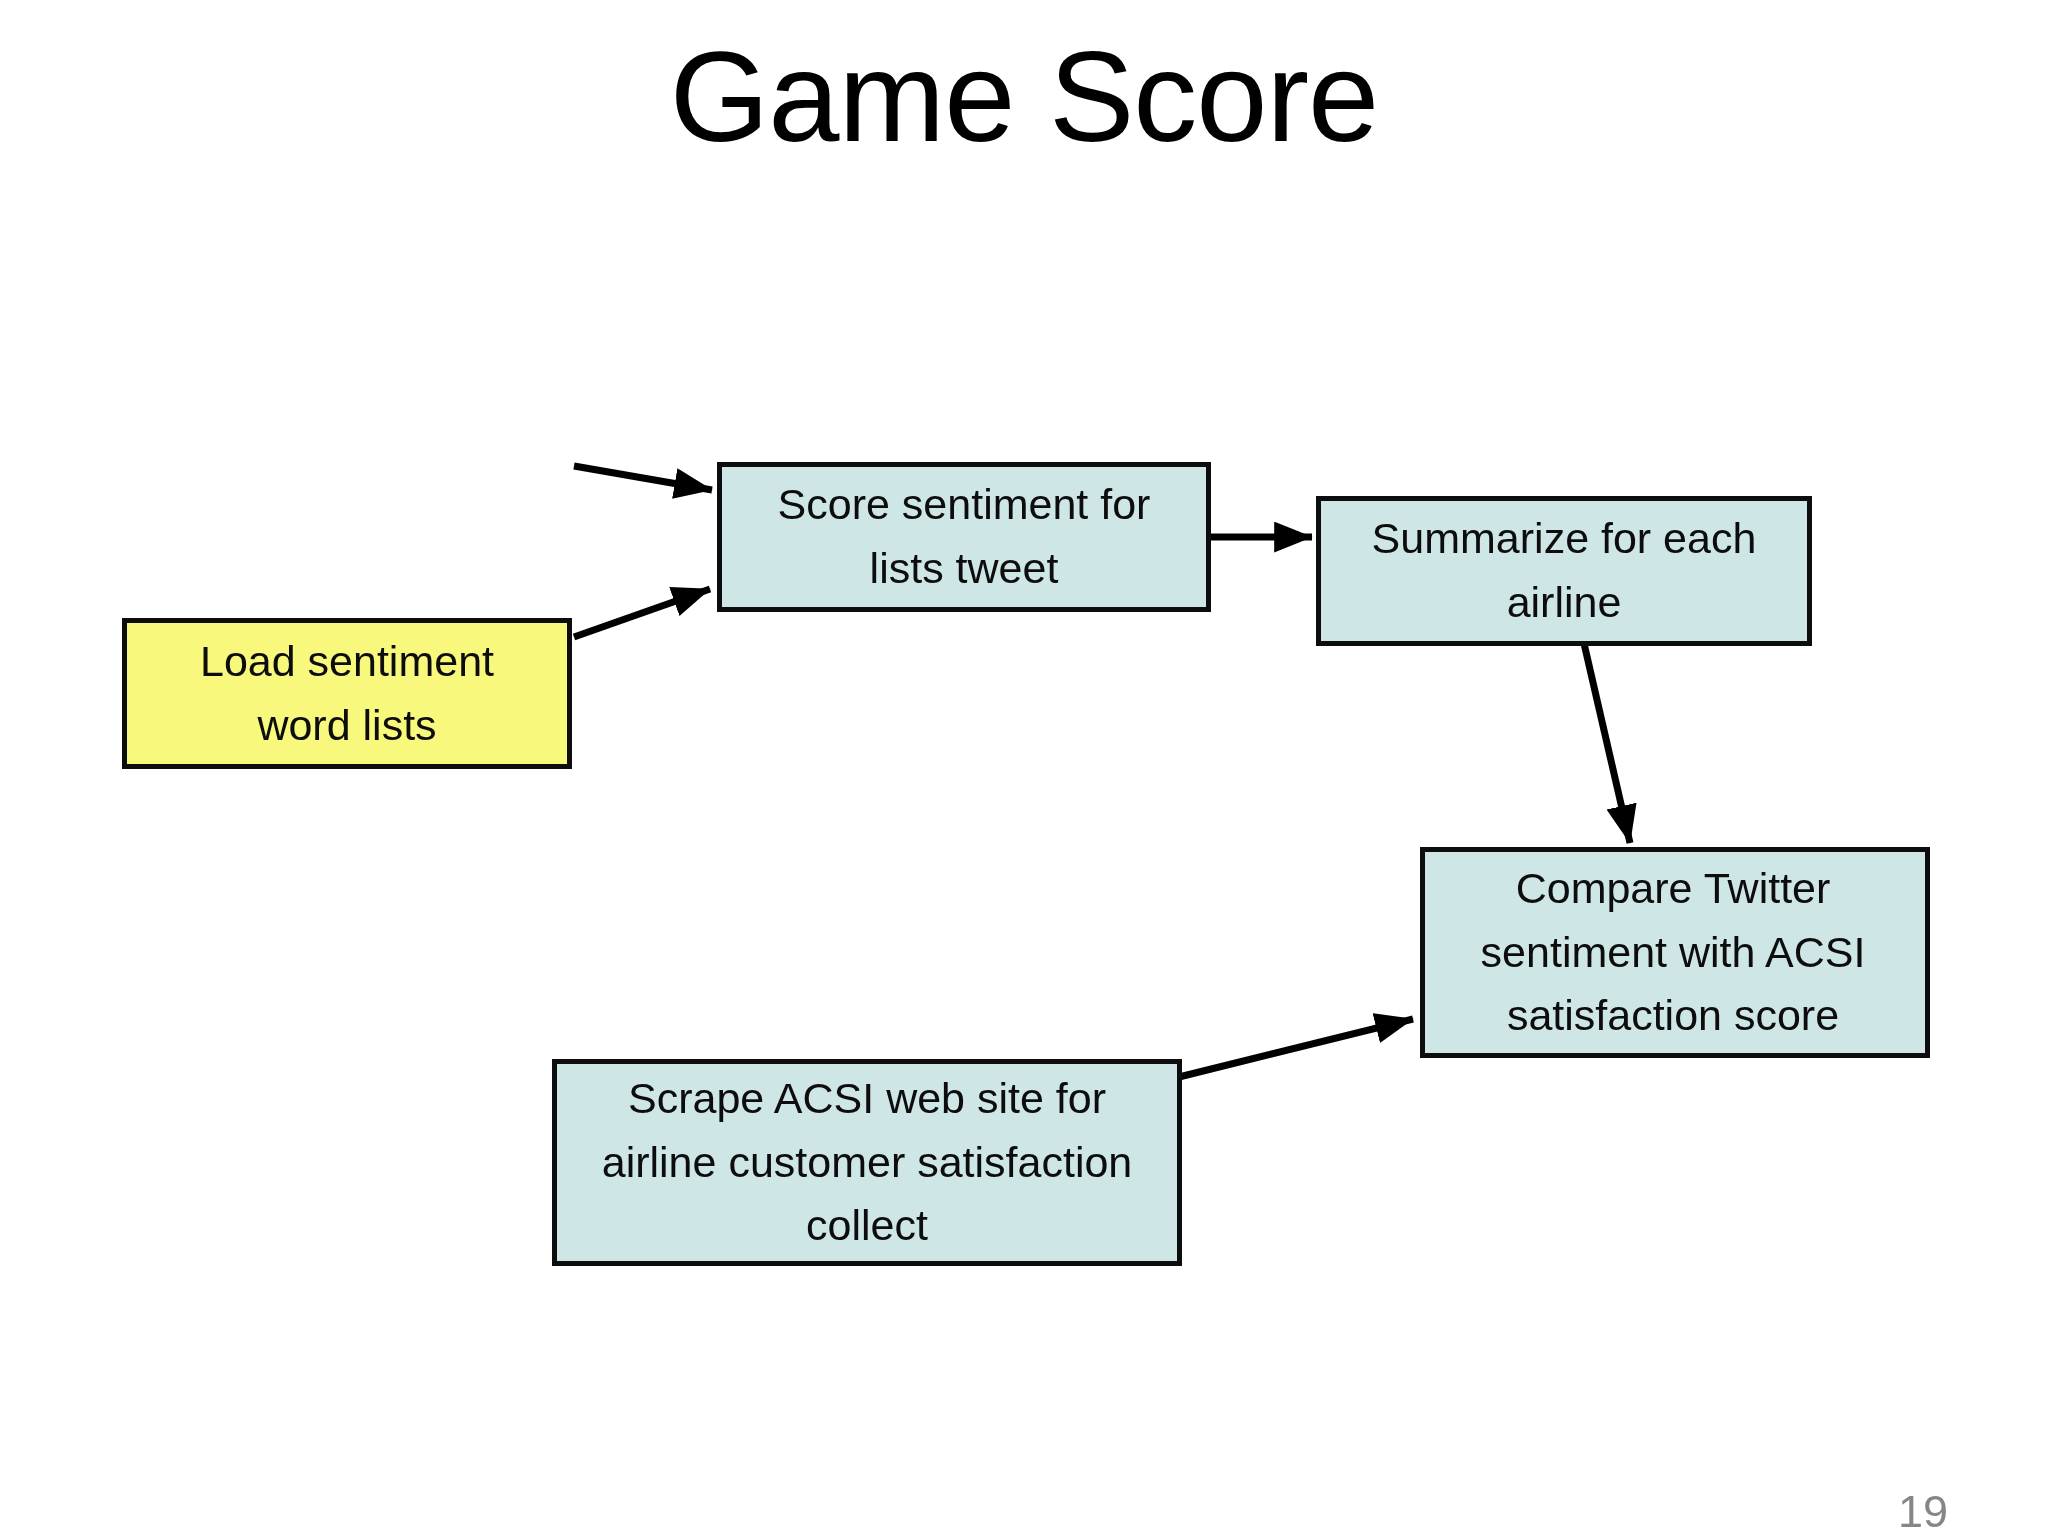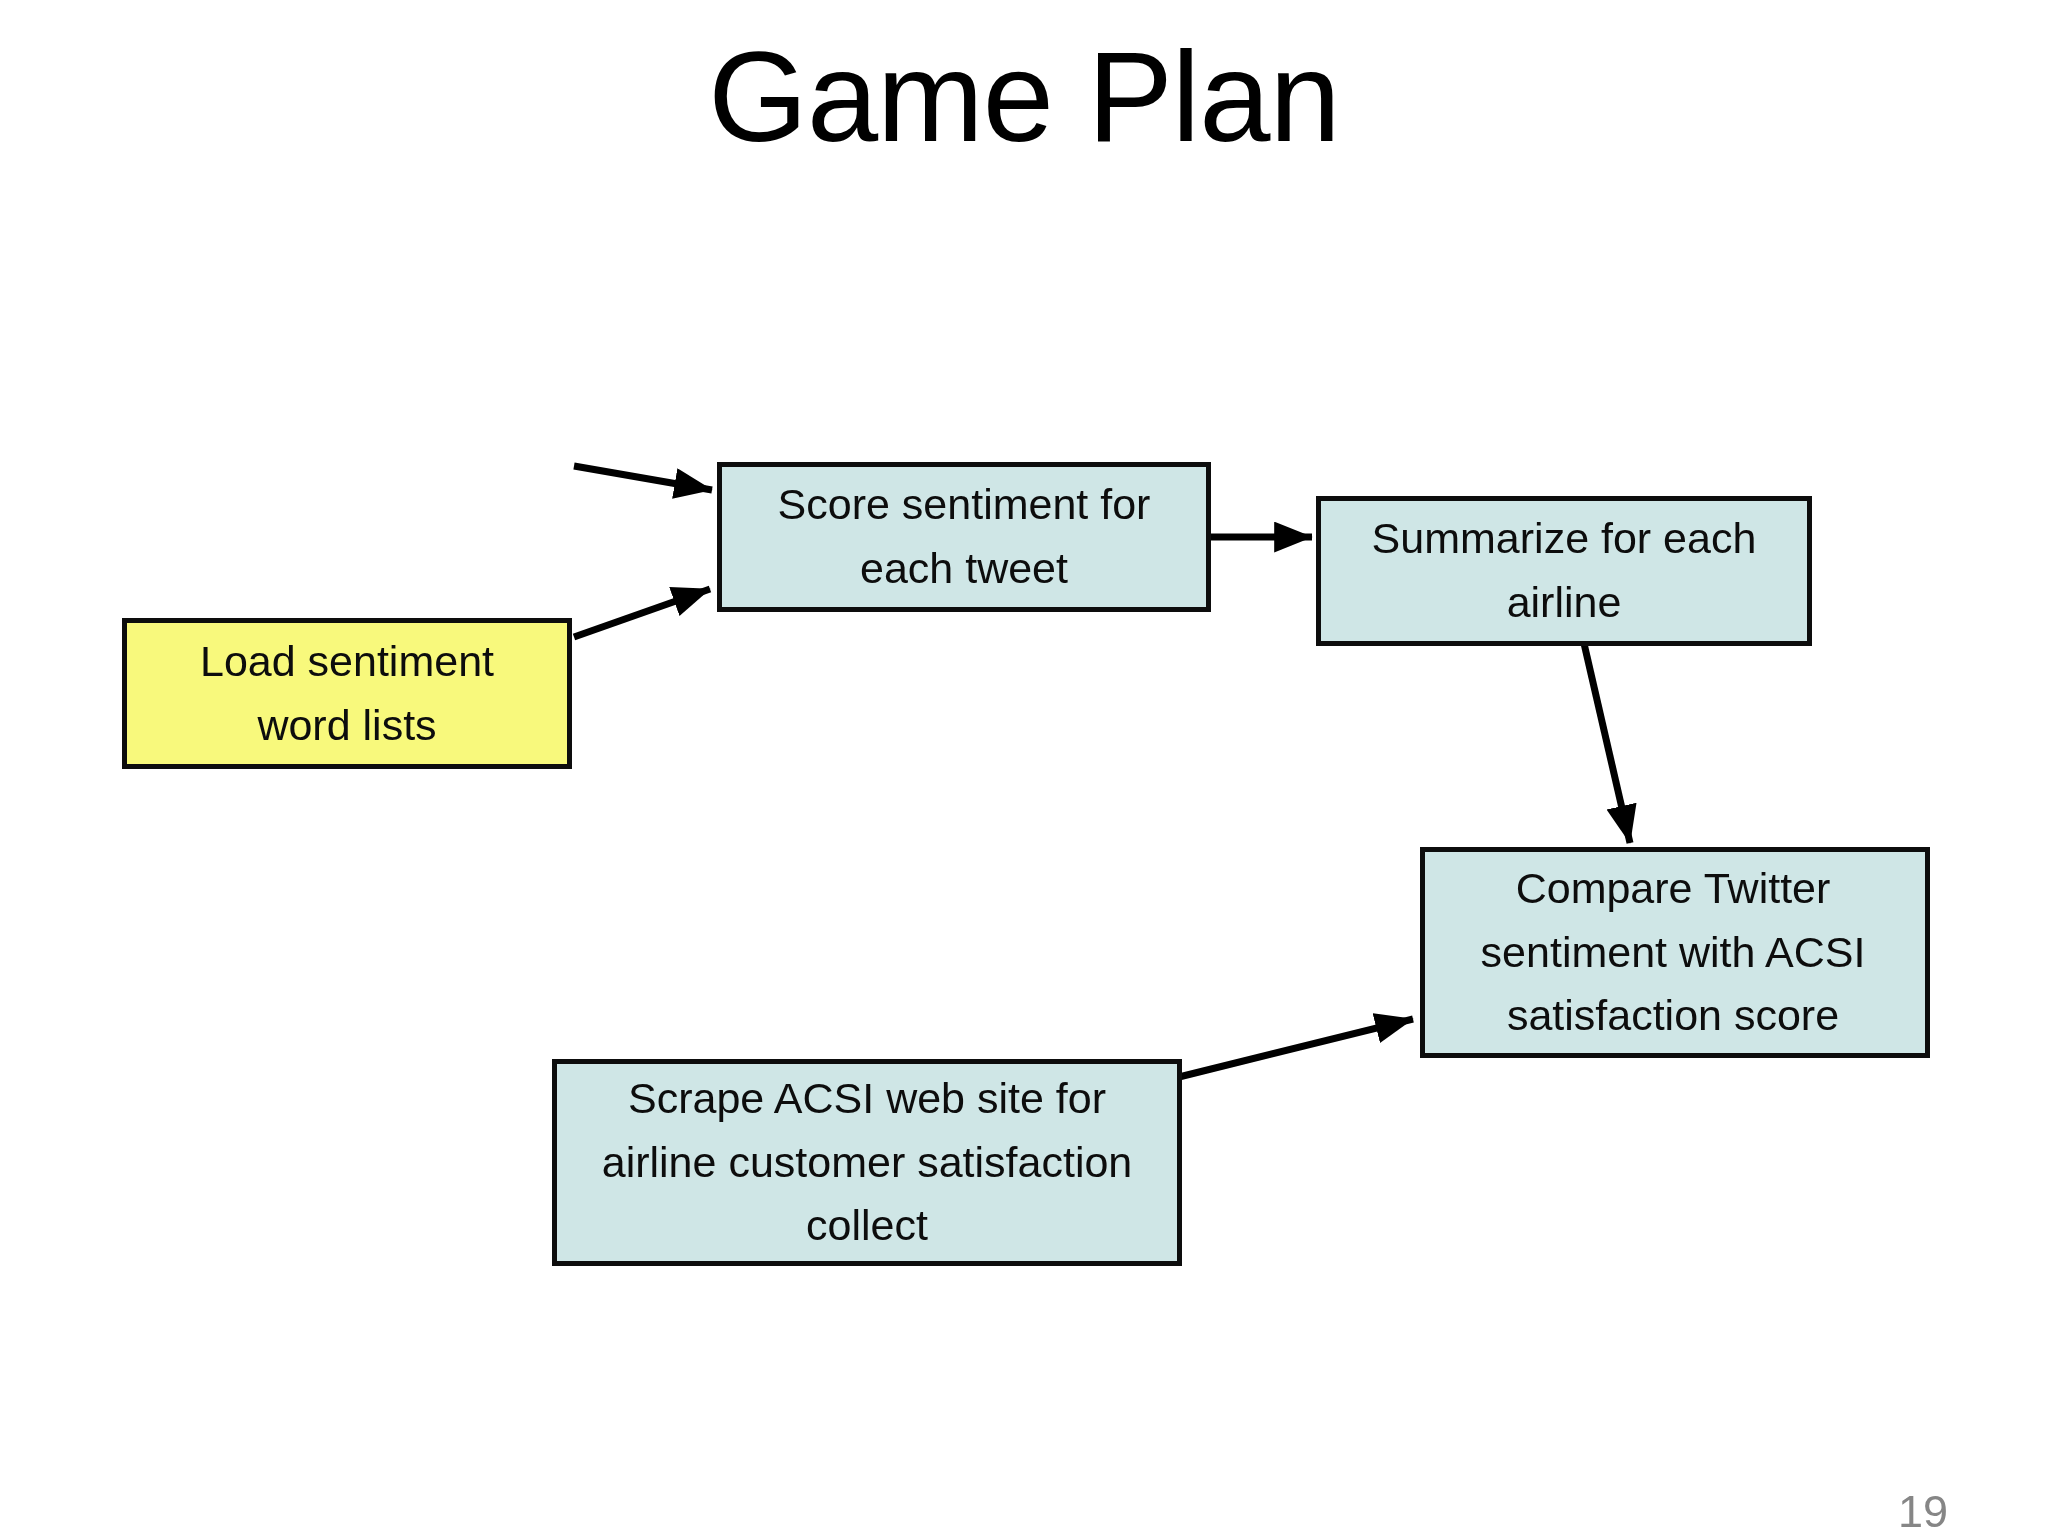--- a/index.html
+++ b/index.html
@@ -69,21 +69,21 @@
     font-size: 45px;
     color: var(--page-number-color, #868686);
     margin-top: 48px;
   }
 </style>
 </head>
 <body>
 
 <div class="slide">
 
-  <h1 class="title">Game Plan</h1>
+  <h1 class="title">Game Score</h1>
 
   <svg class="edges" id="edges" viewBox="0 0 2048 1536" xmlns="http://www.w3.org/2000/svg">
     <defs>
       <marker id="ah" markerWidth="6" markerHeight="4.6" refX="5.4" refY="2.2" orient="auto" markerUnits="strokeWidth">
         <path d="M0,0 L5.5,2.2 L0,4.4 Z" fill="#000000"></path>
       </marker>
     </defs>
   <line x1="574" y1="466" x2="712" y2="490" marker-end="url(#ah)"></line>
       <line x1="574" y1="637" x2="710" y2="589" marker-end="url(#ah)"></line>
       <line x1="1211" y1="537" x2="1312" y2="537" marker-end="url(#ah)"></line>
@@ -92,21 +92,21 @@
     </svg>
 
 
   <div class="node yellow" id="node-load-wordlists" style="left: 122px; top: 618px; width: 450px; height: 151px;">
     <span>Load sentiment
 word lists</span>
   </div>
 
   <div class="node blue" id="node-score-sentiment" style="left: 717px; top: 462px; width: 494px; height: 150px;">
     <span>Score sentiment for
-each tweet</span>
+lists tweet</span>
   </div>
 
   <div class="node blue" id="node-summarize" style="left: 1316px; top: 462px; width: 496px; height: 150px; margin-top: 34px;">
     <span>Summarize for each
 airline</span>
   </div>
 
   <div class="node blue" id="node-compare" style="left: 1420px; top: 847px; width: 510px; height: 211px; padding-left: 8px;">
     <span>Compare Twitter
 sentiment with ACSI

